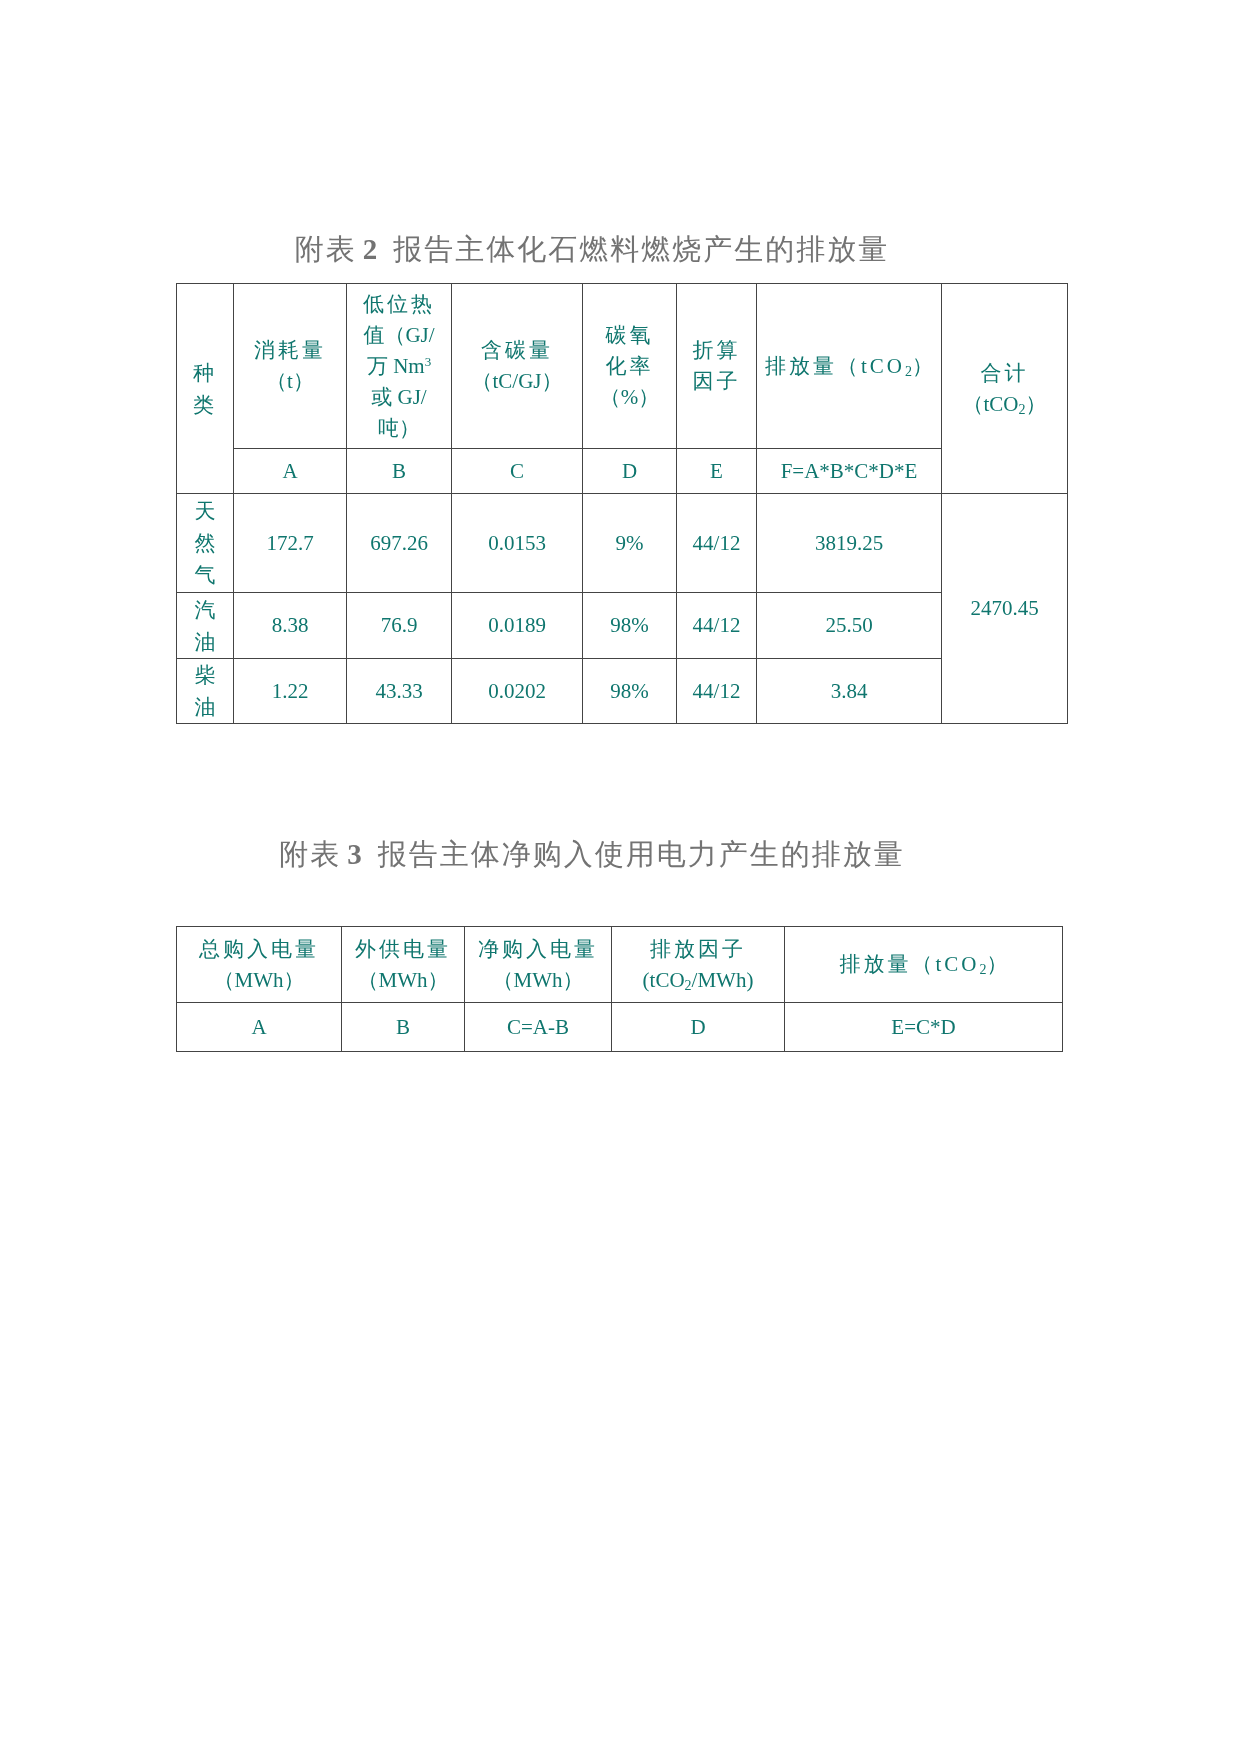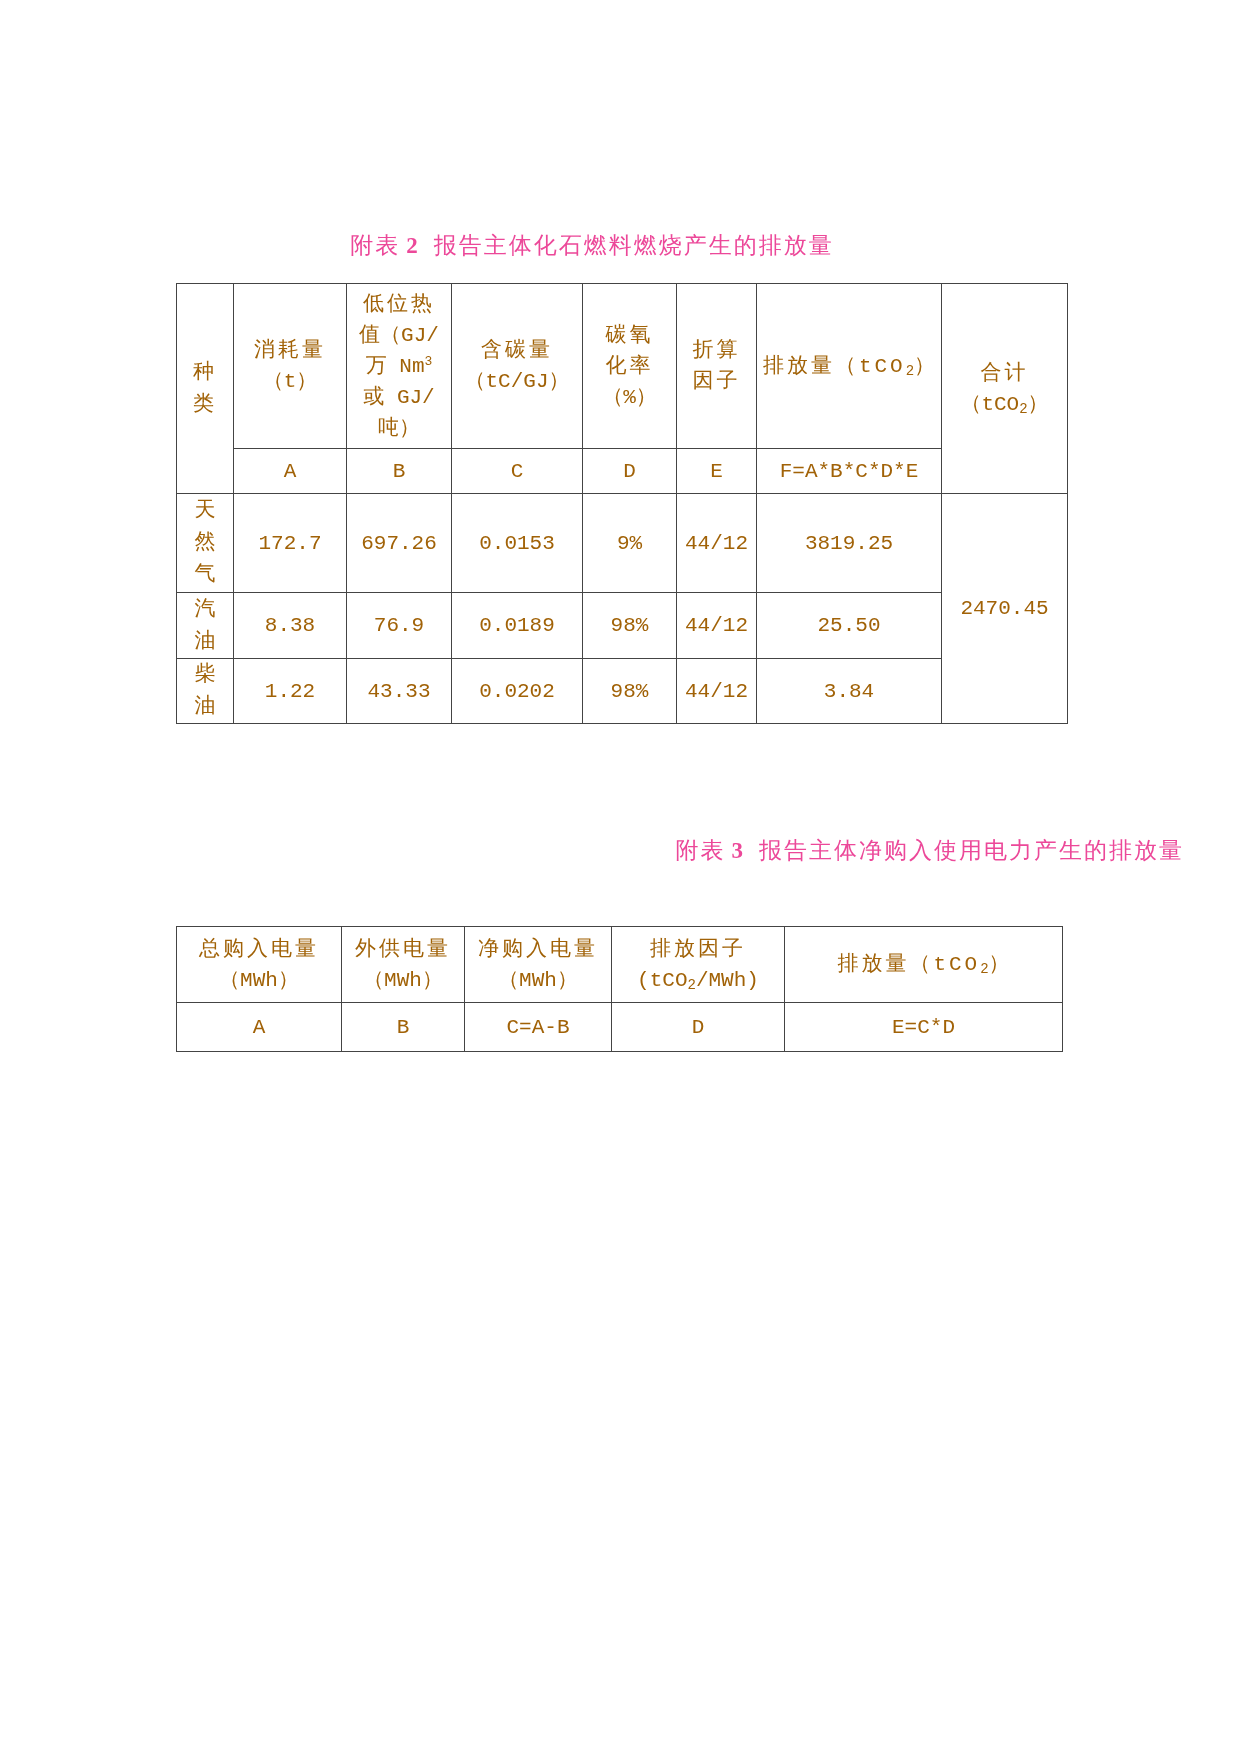--- a/index.html
+++ b/index.html
@@ -1,23 +1,23 @@
 <!DOCTYPE html>
 <html><head>
 <meta charset="utf-8">
 <style>
   html, body { margin:0; padding:0; background:#ffffff; }
   body { width:1240px; height:1753px; position:relative; overflow:hidden;
          font-family:"Liberation Serif","DejaVu Serif",serif; color:#111; }
   .title { position:absolute; left:0; width:1184px; text-align:center;
-           font-size:23px; letter-spacing:2px; color:#ec4899; }
+           font-size:29px; letter-spacing:2px; color:#737373; }
   .title b { font-weight:bold; }
   table { position:absolute; border-collapse:collapse; table-layout:fixed; }
   td { border:1.5px solid #444; text-align:center; vertical-align:middle;
-       font-size:21px; line-height:31px; padding:0; color:#a16207;font-family:Liberation Mono, monospace; }
+       font-size:21px; line-height:31px; padding:0; color:#0f766e; }
   .cjk { letter-spacing:3px; }
   .vert { line-height:32px; }
   sub { font-size:14px; vertical-align:-3px; line-height:0; }
   sup { font-size:13px; vertical-align:7px; line-height:0; }
 </style>
 </head>
 <body>
 
 <div class="title" style="top:230px;">
   <span>附表</span><b style="margin:0 14px 0 6px;">2</b><span>报告主体化石燃料燃烧产生的排放量</span>
@@ -114,21 +114,21 @@
     <td>1.22</td>
     <td>43.33</td>
     <td>0.0202</td>
     <td>98%</td>
     <td>44/12</td>
     <td>3.84</td>
   </tr>
 </tbody>
   </table>
 
-<div class="title" style="top:835px;text-align:right;">
+<div class="title" style="top:835px;">
   <span>附表</span><b style="margin:0 14px 0 6px;">3</b><span>报告主体净购入使用电力产生的排放量</span>
 </div>
 
 <table style="left:176px; top:926px; width:886px;">
   <colgroup>
     <col style="width:165px">
       <col style="width:123px">
       <col style="width:147px">
       <col style="width:173px">
       <col style="width:278px">

